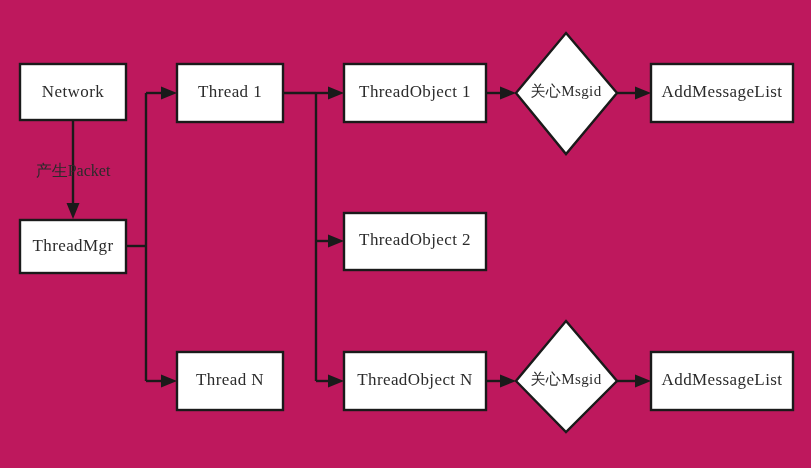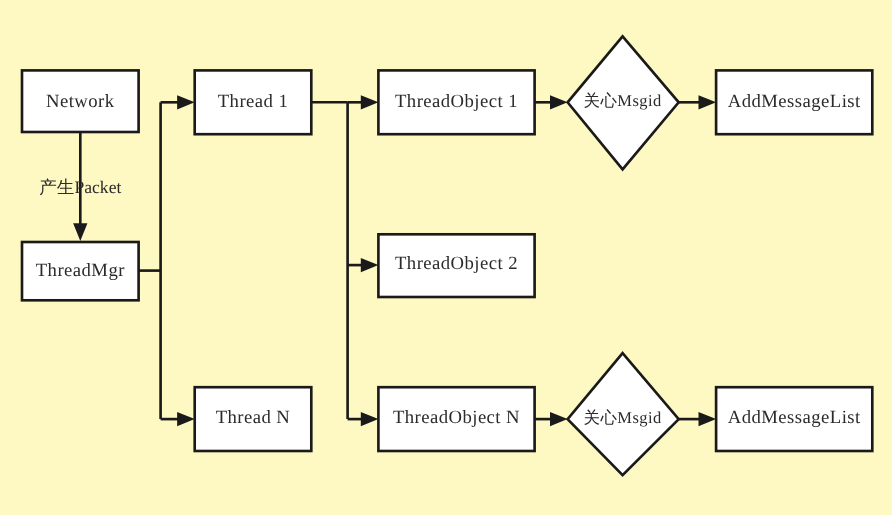--- a/index.html
+++ b/index.html
@@ -10,21 +10,21 @@
   body {
     width: 811px;
     height: 468px;
     font-family: "Liberation Serif", serif;
     overflow: hidden;
   }
   #diagram-root {
     position: relative;
     width: 811px;
     height: 468px;
-    background: #fef9c3;
+    background: #be185d;
   }
   svg#flowchart {
     display: block;
     width: 811px;
     height: 468px;
   }
   .node-box {
     fill: #ffffff;
     stroke: #1a1a1a;
     stroke-width: 2.4;

